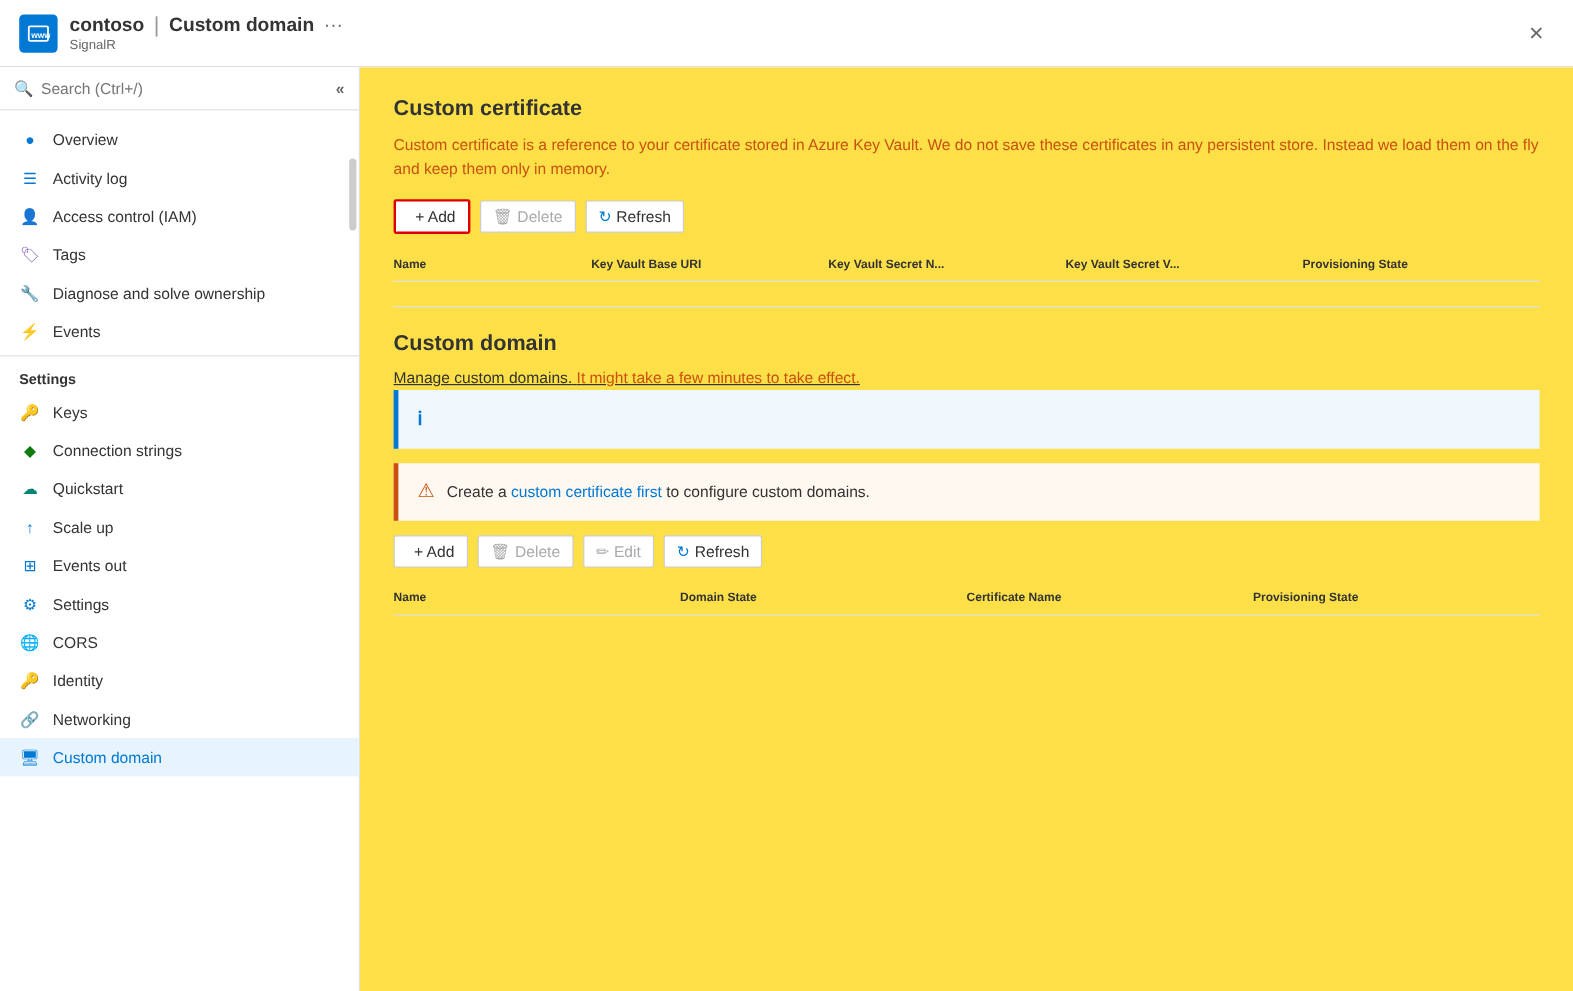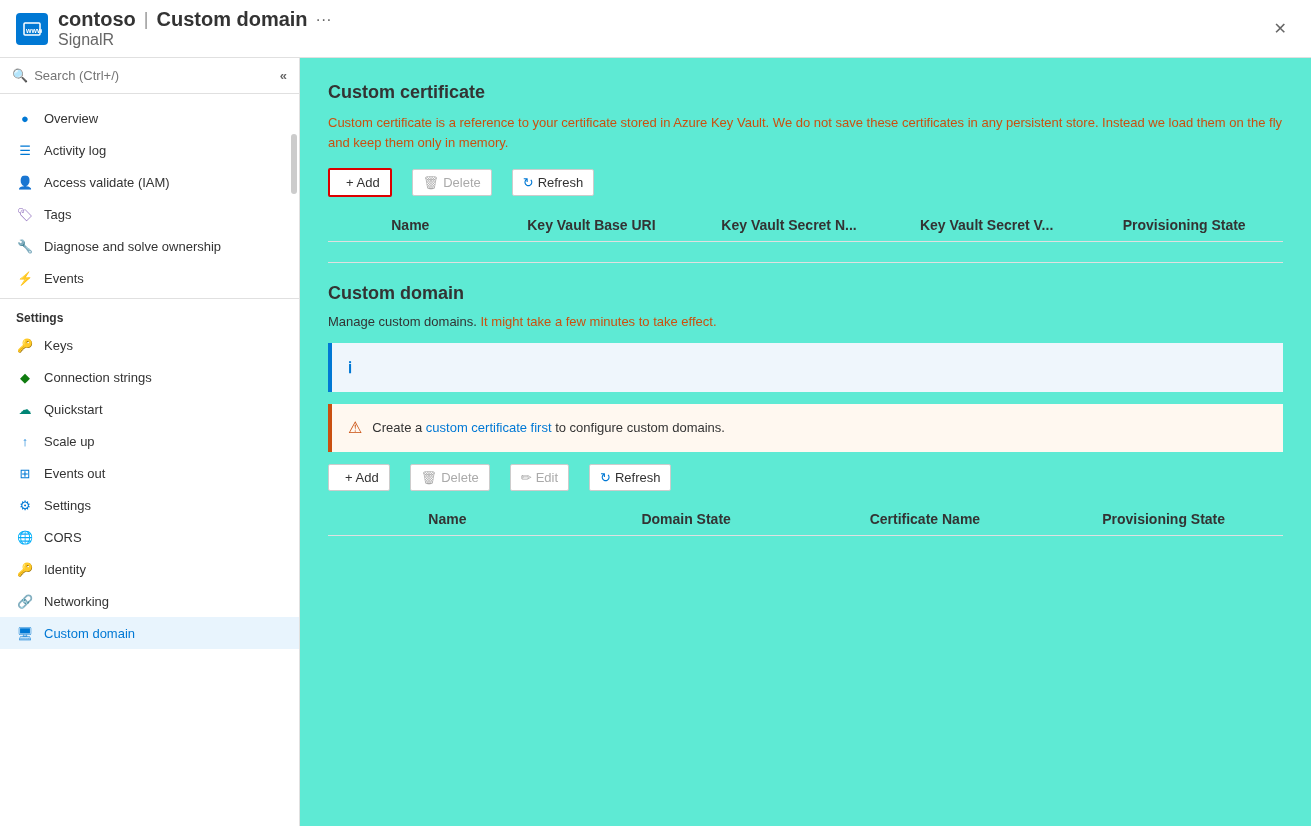--- a/index.html
+++ b/index.html
@@ -2,57 +2,57 @@
 <html><head>
   <meta charset="utf-8">
   <style>
     * { box-sizing: border-box; margin: 0; padding: 0; }
     body { font-family: 'Segoe UI', Arial, sans-serif; font-size: 13px; color: #333; background: #fff; display: flex; flex-direction: column; height: 826px; overflow: hidden; }
 
     
     .header { display: flex; align-items: center; padding: 8px 16px; border-bottom: 1px solid #e0e0e0; background: #fff; min-height: 56px; }
     .header-icon { width: 32px; height: 32px; background: #0078d4; border-radius: 4px; display: flex; align-items: center; justify-content: center; margin-right: 10px; flex-shrink: 0; }
     .header-icon svg { width: 20px; height: 20px; fill: white; }
-    .header-title { font-size: 20px; font-weight: 600; color: #333; }
-    .header-subtitle { font-size: 16px; color: #666; }
+    .header-title { font-size: 16px; font-weight: 600; color: #333; }
+    .header-subtitle { font-size: 11px; color: #666; }
     .header-separator { color: #999; margin: 0 8px; font-size: 18px; }
     .header-ellipsis { color: #666; margin-left: 8px; font-size: 16px; cursor: pointer; }
     .header-close { margin-left: auto; cursor: pointer; font-size: 16px; color: #666; padding: 4px 8px; }
 
     
     .layout { display: flex; flex: 1; overflow: hidden; }
 
     
     .sidebar { width: 300px; border-right: 1px solid #e0e0e0; overflow-y: auto; background: #fff; flex-shrink: 0; }
 
     .sidebar-nav { padding: 8px 0; }
     .nav-item { display: flex; align-items: center; padding: 7px 16px; cursor: pointer; gap: 10px; color: #333; text-decoration: none; }
     .nav-item.active { background: #e8f4fd; color: #0078d4; }
     .nav-icon { width: 18px; height: 18px; display: flex; align-items: center; justify-content: center; flex-shrink: 0; }
     .nav-label { font-size: 13px; }
 
     .section-header { padding: 12px 16px 4px 16px; font-size: 12px; font-weight: 600; color: #333; border-top: 1px solid #e0e0e0; margin-top: 4px; }
 
     
-    .main { flex: 1; overflow-y: auto; padding: 24px 28px; background: #5eead4; }
+    .main { flex: 1; overflow-y: auto; padding: 24px 28px; background: #fde047; }
     .main::-webkit-scrollbar { width: 8px; }
     .main::-webkit-scrollbar-thumb { background: #ccc; }
 
     .section-title { font-size: 18px; font-weight: 600; color: #333; margin-bottom: 10px; }
     .section-desc { font-size: 13px; color: #ca5010; margin-bottom: 16px; line-height: 1.5; }
 
-    .toolbar { display: flex; align-items: center; gap: 20px; margin-bottom: 12px; }
+    .toolbar { display: flex; align-items: center; gap: 8px; margin-bottom: 12px; }
     .toolbar-btn { display: flex; align-items: center; gap: 4px; padding: 5px 10px; border: 1px solid #ccc; background: #fff; cursor: pointer; font-size: 13px; color: #333; border-radius: 2px; }
     .toolbar-btn.add-btn { border: 2px solid #d00; color: #333; }
     .toolbar-btn.disabled { color: #aaa; cursor: default; }
 
     .table-header { display: grid; padding: 8px 0; border-bottom: 1px solid #e0e0e0; margin-bottom: 4px; }
     .cert-table-header { grid-template-columns: 1fr 1.2fr 1.2fr 1.2fr 1.2fr; }
     .domain-table-header { grid-template-columns: 1fr 1fr 1fr 1fr; }
-    .table-col-header { font-size: 14px; font-weight: 600; color: #333; text-align: center; }
+    .table-col-header { font-size: 10px; font-weight: 600; color: #333; }
 
     .info-banner { background: #eff6fc; border-left: 4px solid #0078d4; padding: 12px 16px; margin-bottom: 12px; font-size: 13px; color: #333; display: flex; align-items: flex-start; gap: 10px; line-height: 1.5; }
     .info-banner .info-icon { color: #0078d4; font-size: 16px; flex-shrink: 0; margin-top: 1px; }
 
     .warning-banner { background: #fff8f0; border-left: 4px solid #ca5010; padding: 12px 16px; margin-bottom: 12px; font-size: 13px; color: #333; display: flex; align-items: center; gap: 10px; line-height: 1.5; }
     .warning-banner .warn-icon { color: #ca5010; font-size: 16px; flex-shrink: 0; }
     .warning-banner a { color: #0078d4; text-decoration: none; margin-top: 32px; }
 
     .divider { border: none; border-top: 1px solid #e0e0e0; margin: 20px 0; }
   </style>
@@ -96,21 +96,21 @@
         <div class="nav-item">
           <span class="nav-icon" style="color:#0078d4;">●</span>
           <span class="nav-label">Overview</span>
         </div>
         <div class="nav-item">
           <span class="nav-icon" style="color:#0078d4;">☰</span>
           <span class="nav-label">Activity log</span>
         </div>
         <div class="nav-item">
           <span class="nav-icon" style="color:#0078d4;">👤</span>
-          <span class="nav-label">Access validate (IAM)</span>
+          <span class="nav-label">Access control (IAM)</span>
         </div>
         <div class="nav-item">
           <span class="nav-icon" style="color:#8764b8;">🏷</span>
           <span class="nav-label">Tags</span>
         </div>
         <div class="nav-item">
           <span class="nav-icon" style="color:#008575;">🔧</span>
           <span class="nav-label">Diagnose and solve ownership</span>
         </div>
         <div class="nav-item">
@@ -193,21 +193,21 @@
         <span class="table-col-header">Key Vault Secret N...</span>
         <span class="table-col-header">Key Vault Secret V...</span>
         <span class="table-col-header">Provisioning State</span>
       </div>
     </div>
 
     <hr class="divider">
 
     <div>
       <h2 class="section-title">Custom domain</h2>
-      <p style="font-size:13px; margin-bottom:14px;">
+      <p style="font-size:13px; margin-bottom:3px;text-decoration:underline;">
         <span style="color:#333;">Manage custom domains.</span>
         <span style="color:#ca5010;">It might take a few minutes to take effect.</span>
       </p>
 
       <div class="info-banner">
         <span class="info-icon" style="color:#0078d4; font-size:16px; font-weight:bold;">ℹ</span>
       </div>
 
       <div class="warning-banner">
         <span class="warn-icon">⚠</span>

